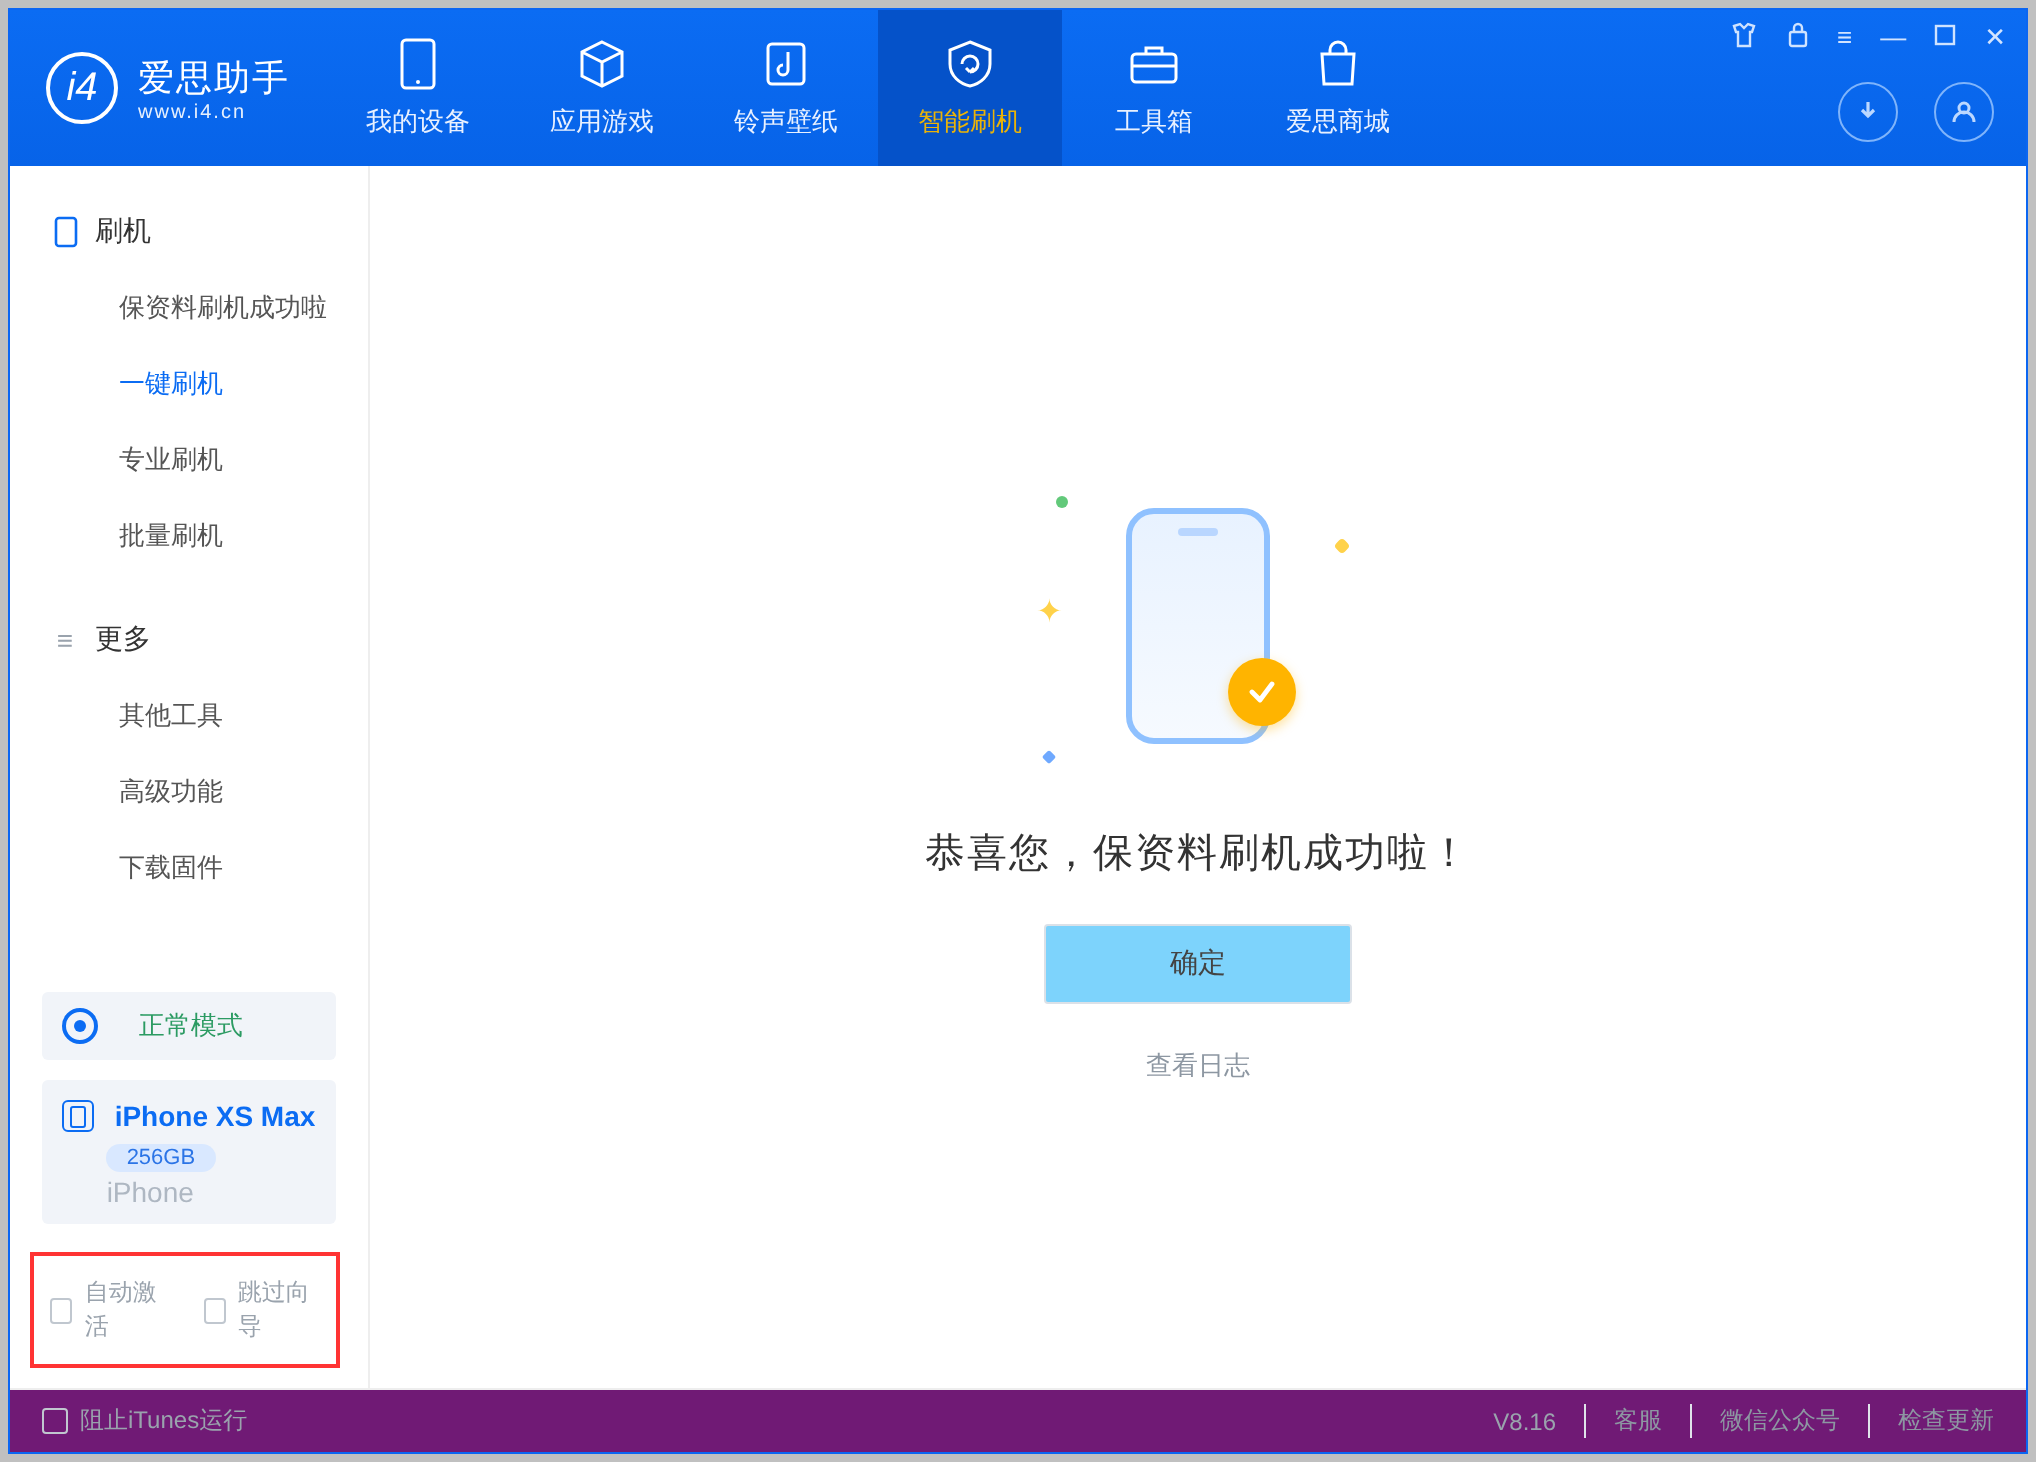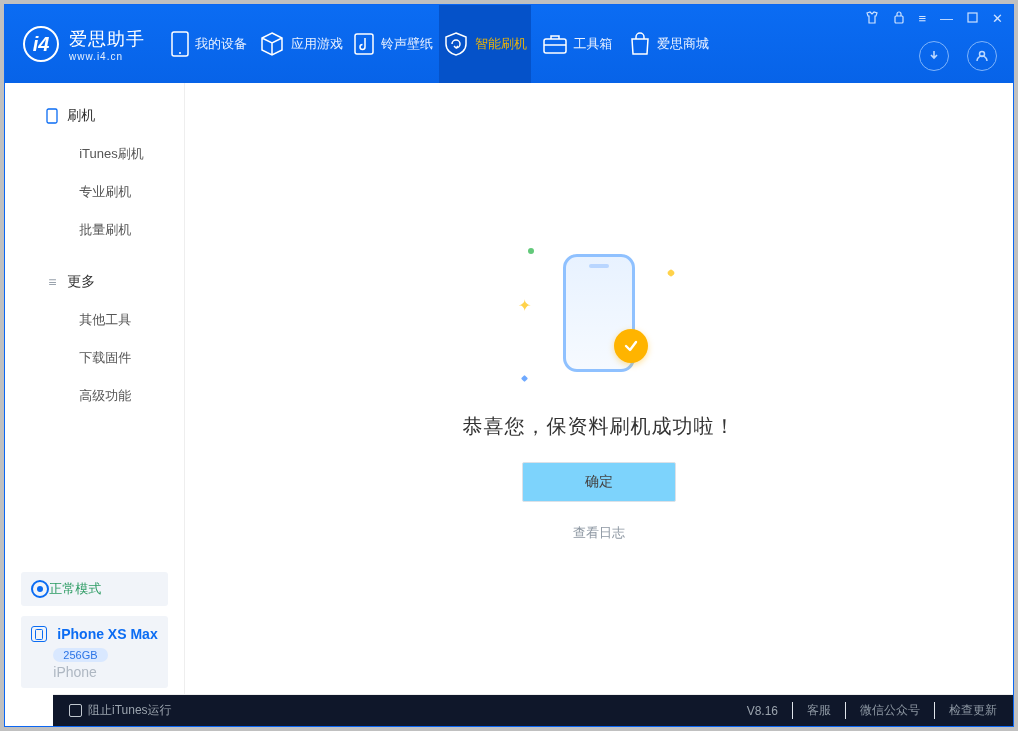--- a/index.html
+++ b/index.html
@@ -2,45 +2,45 @@
 <html><head>
 <meta charset="utf-8">
 <style>
 * { margin:0; padding:0; box-sizing:border-box; font-family:"Microsoft YaHei","PingFang SC",sans-serif; }
 body { background:#c0c0c0; display:flex; justify-content:center; align-items:flex-start; padding:4px; }
 .window { width:1018px; height:723px; background:#fff; border:1px solid #0b66f2; display:flex; flex-direction:column; position:relative; }
 
 
 .header { height:78px; background:linear-gradient(#0b6cf3,#0763e8); display:flex; align-items:stretch; color:#fff; position:relative; }
 .brand { display:flex; align-items:center; padding:0 18px; gap:10px; }
-.brand-logo { width:36px; height:36px; border:2px solid #fff; border-radius:50%; display:flex; align-items:center; justify-content:center; font-size:20px; font-style:italic; font-weight:bold; }
+.brand-logo { width:36px; height:36px; border:2px solid #fff; border-radius:50%; display:flex; align-items:center; justify-content:center; font-size:20px; font-style:italic; font-weight:normal; }
 .brand-text .bt1 { font-size:18px; font-weight:500; letter-spacing:1px; }
 .brand-text .bt2 { font-size:10px; opacity:.9; letter-spacing:1px; }
 .nav { display:flex; align-items:stretch; }
-.nav-item { width:92px; display:flex; flex-direction:row; align-items:center; justify-content:center; gap:6px; font-size:13px; cursor:pointer; color:#e9f1ff; }
+.nav-item { width:92px; display:flex; flex-direction:column; align-items:center; justify-content:center; gap:6px; font-size:13px; cursor:pointer; color:#e9f1ff; }
 .nav-item .ni-icon { height:28px; display:flex; align-items:center; justify-content:center; }
 .nav-item.active { background:#0552c9; color:#eab308; }
 
 .win-ctrl { position:absolute; right:10px; top:6px; display:flex; gap:14px; color:#d2e4ff; font-size:13px; }
 .win-ctrl span { cursor:pointer; }
 
 .hdr-right-icons { position:absolute; right:16px; bottom:12px; display:flex; gap:18px; }
 .circ-icon { width:30px; height:30px; border:1.5px solid #7fb4fb; border-radius:50%; display:flex; align-items:center; justify-content:center; cursor:pointer; color:#bcd8ff; }
 
 
 .body { flex:1; display:flex; min-height:0; }
 .sidebar { width:180px; border-right:1px solid #eee; display:flex; flex-direction:column; background:#fff;align-items:center; }
 .sb-scroll { flex:1; overflow:auto; padding-top:14px; }
 .sb-group-label { display:flex; align-items:center; gap:8px; padding:10px 20px 10px 20px; color:#333; font-size:14px; }
 .sb-group-label .gicon { width:14px; display:inline-flex; justify-content:center; }
 .sb-item { padding:10px 20px 10px 54px; font-size:13px; color:#555; cursor:pointer; }
 .sb-item.active { color:#0b6cf3; }
 
 .device-panel { padding:0 14px 6px; }
-.mode-row { background:#f1f4f9; border-radius:3px; padding:8px 10px; display:flex; align-items:center; gap:0; margin-bottom:10px; }
+.mode-row { background:#f1f4f9; border-radius:3px; padding:8px 10px; display:flex; align-items:center; gap:20px; margin-bottom:10px; }
 .mode-row .dot { width:18px; height:18px; border:2px solid #0b6cf3; border-radius:50%; position:relative; }
 .mode-row .dot::after { content:""; position:absolute; width:6px; height:6px; background:#0b6cf3; border-radius:50%; top:4px; left:4px; }
 .mode-row .mtxt { color:#4a6; color:#2b8; font-size:13px; color:#2c9b63; font-weight:500; }
 .dev-row { background:#f1f4f9; border-radius:3px; padding:10px 10px 8px; }
 .dev-row .dline1 { display:flex; align-items:center; gap:10px; font-size:14px; color:#0b6cf3; font-weight:600; }
 .dev-row .dicon { width:16px; height:16px; border:1.5px solid #0b6cf3; border-radius:3px; display:inline-flex; align-items:center; justify-content:center; }
 .dev-row .badge { display:inline-block; margin:6px 0 2px 22px; background:#d9e8ff; color:#2b74e6; border-radius:10px; padding:1px 10px; font-size:11px; }
 .dev-row .dsub { margin-left:22px; font-size:14px; color:#aeb7c2; }
 
 .opts-row { border:2px solid #f33; margin:8px 14px 10px 10px; padding:10px 8px; display:flex; gap:18px; align-items:center; }
@@ -57,21 +57,21 @@
 .illu-dot.d1 { top:12px; left:14px; background:#62c97a; }
 .illu-dot.d2 { top:34px; right:10px; background:#ffd24a; border-radius:2px; transform:rotate(45deg); }
 .illu-dot.d3 { bottom:10px; left:8px; width:5px; height:5px; background:#6fa9ff; transform:rotate(45deg); border-radius:1px; }
 .illu-dot.d4 { top:60px; left:4px; font-size:16px; color:#ffd24a; width:auto; height:auto; background:none; }
 
 .succ-title { font-size:20px; color:#333; letter-spacing:1px;text-align:center; }
 .btn-ok { border:1px solid #dbe1e8; background:#7dd3fc; padding:10px 62px; font-size:14px; color:#444; cursor:pointer; border-radius:2px;font-family:Liberation Serif, serif; }
 .view-log { font-size:13px; color:#8d97a2; cursor:pointer; }
 
 
-.footer { height:32px; border-top:1px solid #eee; display:flex; align-items:center; padding:0 16px; font-size:12px; color:#9aa3ad; background:#0f172a;margin-left:48px; }
+.footer { height:32px; border-top:1px solid #eee; display:flex; align-items:center; padding:0 16px; font-size:12px; color:#9aa3ad; background:#701a75; }
 .footer .chk { color:#9aa3ad; }
 .footer-spacer { flex:1; }
 .footer .ver { color:#9aa3ad; margin-right:14px; }
 .footer .flink { color:#8d97a2; padding:0 14px; border-left:1px solid #dfe4ea; cursor:pointer; }
 .footer .flink:last-child { padding-right:0;text-align:right; }
 </style>
 </head>
 <body>
 
 <div class="window">
@@ -175,31 +175,32 @@
     <div class="sidebar">
       <div class="sb-scroll">
         <div class="sb-group-label">
           <span class="gicon">
               <svg width="12" height="16" viewBox="0 0 12 16">
                 <rect x="1" y="1" width="10" height="14" rx="1.5" fill="none" stroke="#0b6cf3" stroke-width="1.3"></rect>
               </svg>
             </span>
           <span>刷机</span>
         </div>
-        <div class="sb-item">iTunes刷机</div>
+        <div class="sb-item">保资料刷机成功啦</div>
+        <div class="sb-item active">一键刷机</div>
         <div class="sb-item">专业刷机</div>
         <div class="sb-item">批量刷机</div>
 
         <div class="sb-group-label" style="margin-top:14px;">
           <span class="gicon" style="color:#9aa3ad;">≡</span>
           <span>更多</span>
         </div>
         <div class="sb-item">其他工具</div>
+        <div class="sb-item">高级功能</div>
         <div class="sb-item">下载固件</div>
-        <div class="sb-item">高级功能</div>
       </div>
 
       <div class="device-panel">
         <div class="mode-row">
           <span class="dot"></span>
           <span class="mtxt" style="color:#2c9b63">正常模式</span>
         </div>
         <div class="dev-row">
           <div class="dline1">
             <span class="dicon">
@@ -207,20 +208,30 @@
                   <rect x="0.5" y="0.5" width="7" height="10" rx="1" fill="none" stroke="#0b6cf3" stroke-width="1"></rect>
                 </svg>
               </span>
             <span>iPhone XS Max</span>
           </div>
           <span class="badge">256GB</span>
           <div class="dsub">iPhone</div>
         </div>
       </div>
 
+      <div class="opts-row">
+        <label class="chk">
+          <span class="box"></span>
+          <span>自动激活</span>
+        </label>
+        <label class="chk">
+          <span class="box"></span>
+          <span>跳过向导</span>
+        </label>
+      </div>
     </div>
 
     <div class="content">
       <div class="success-ill">
         <div class="illu-phone"></div>
         <div class="illu-tick">
           <svg width="18" height="18" viewBox="0 0 18 18">
               <path d="M4 9 L8 13 L14 5" fill="none" stroke="#fff" stroke-width="2.4" stroke-linecap="round" stroke-linejoin="round"></path>
             </svg>
         </div>

